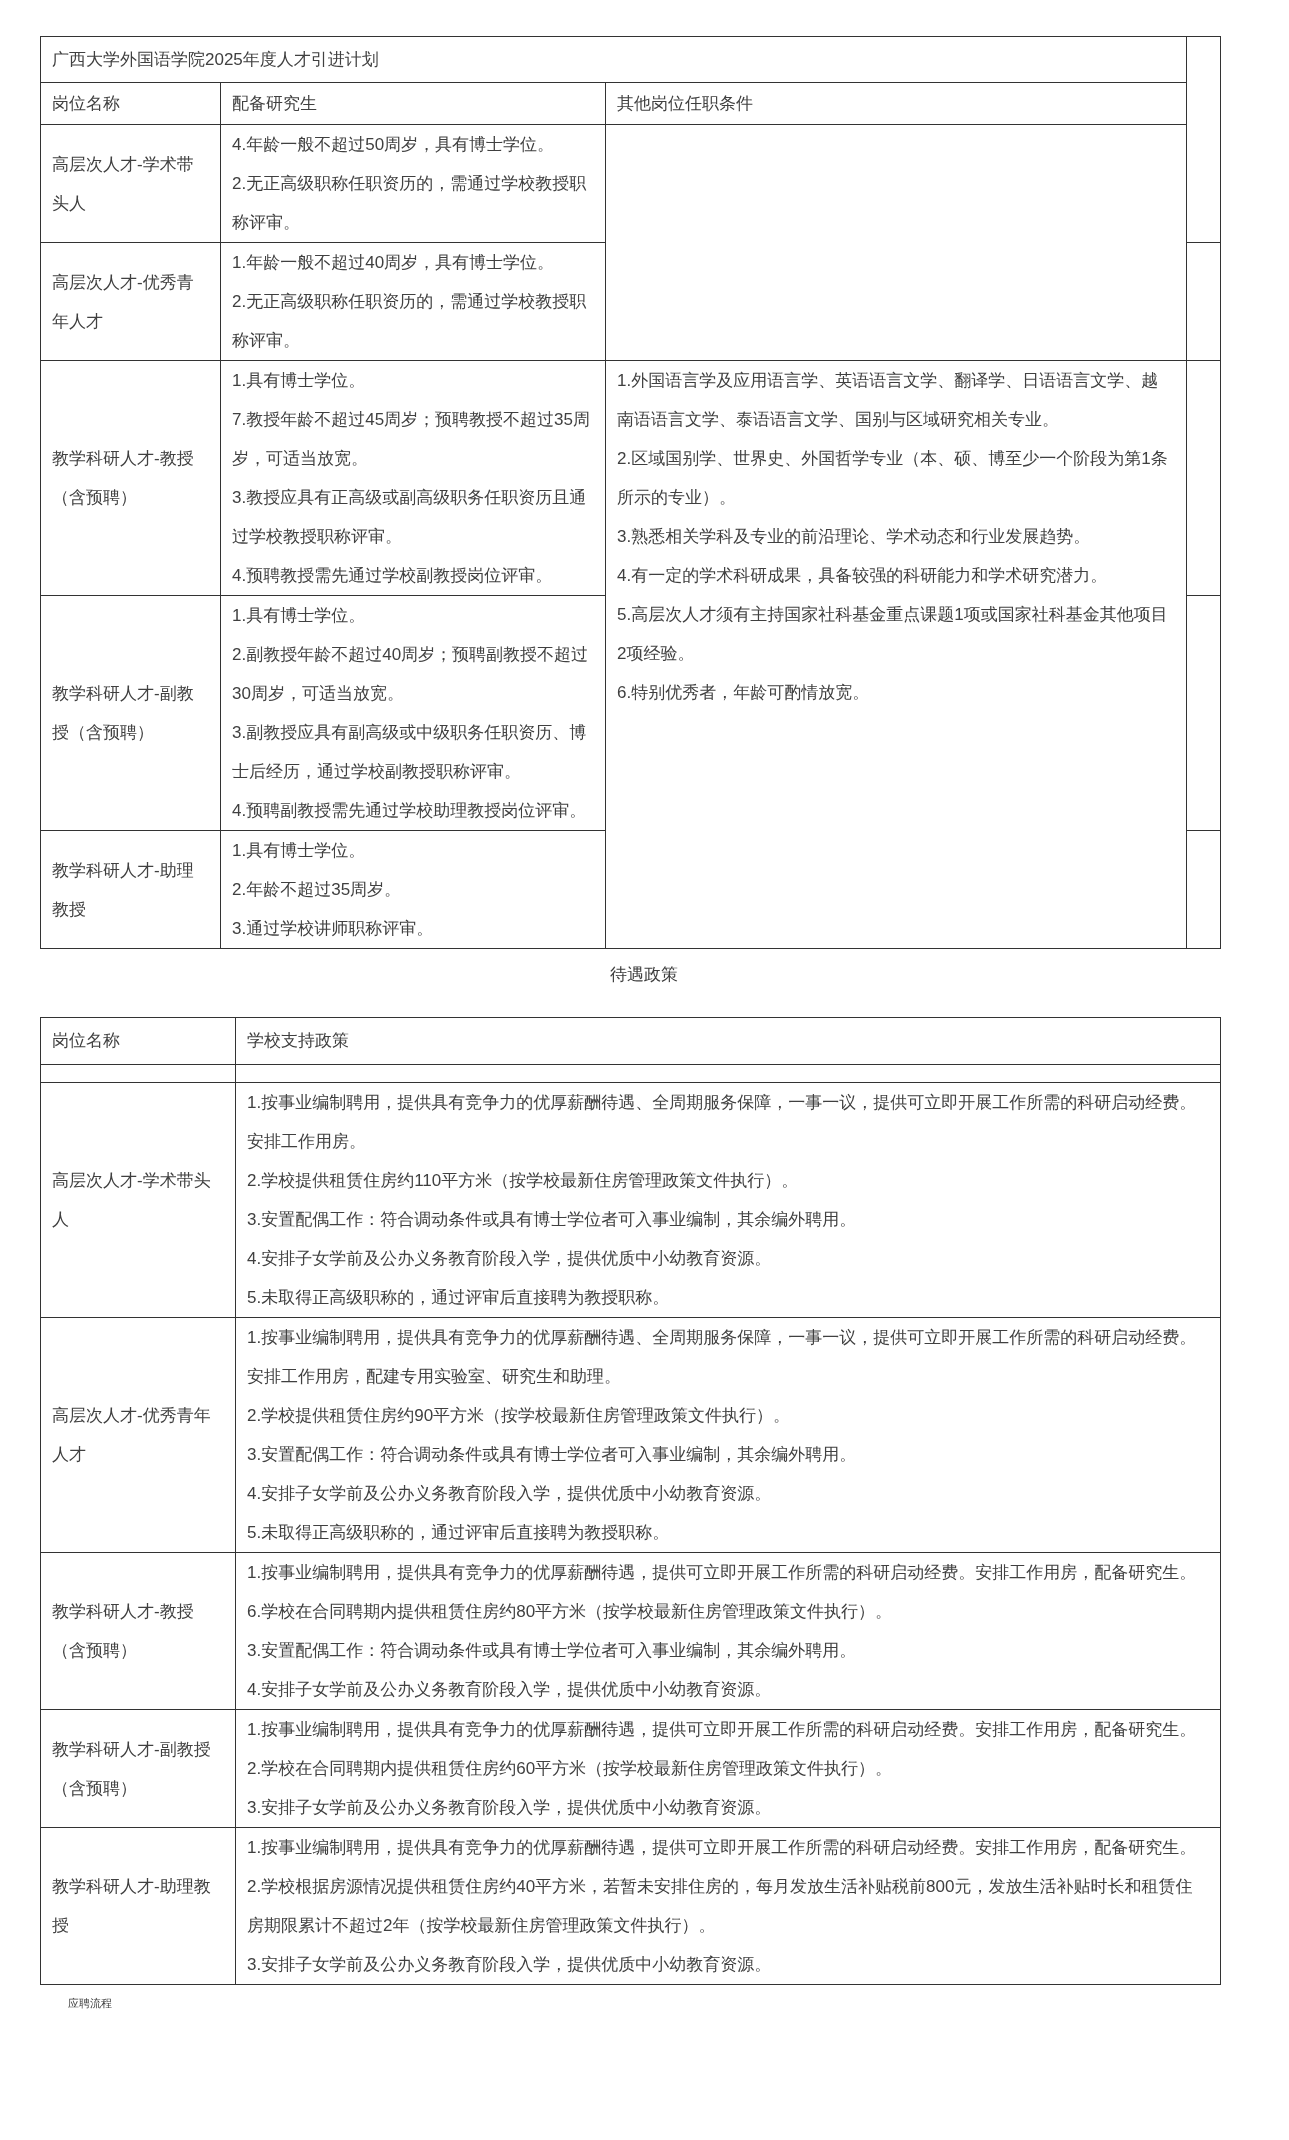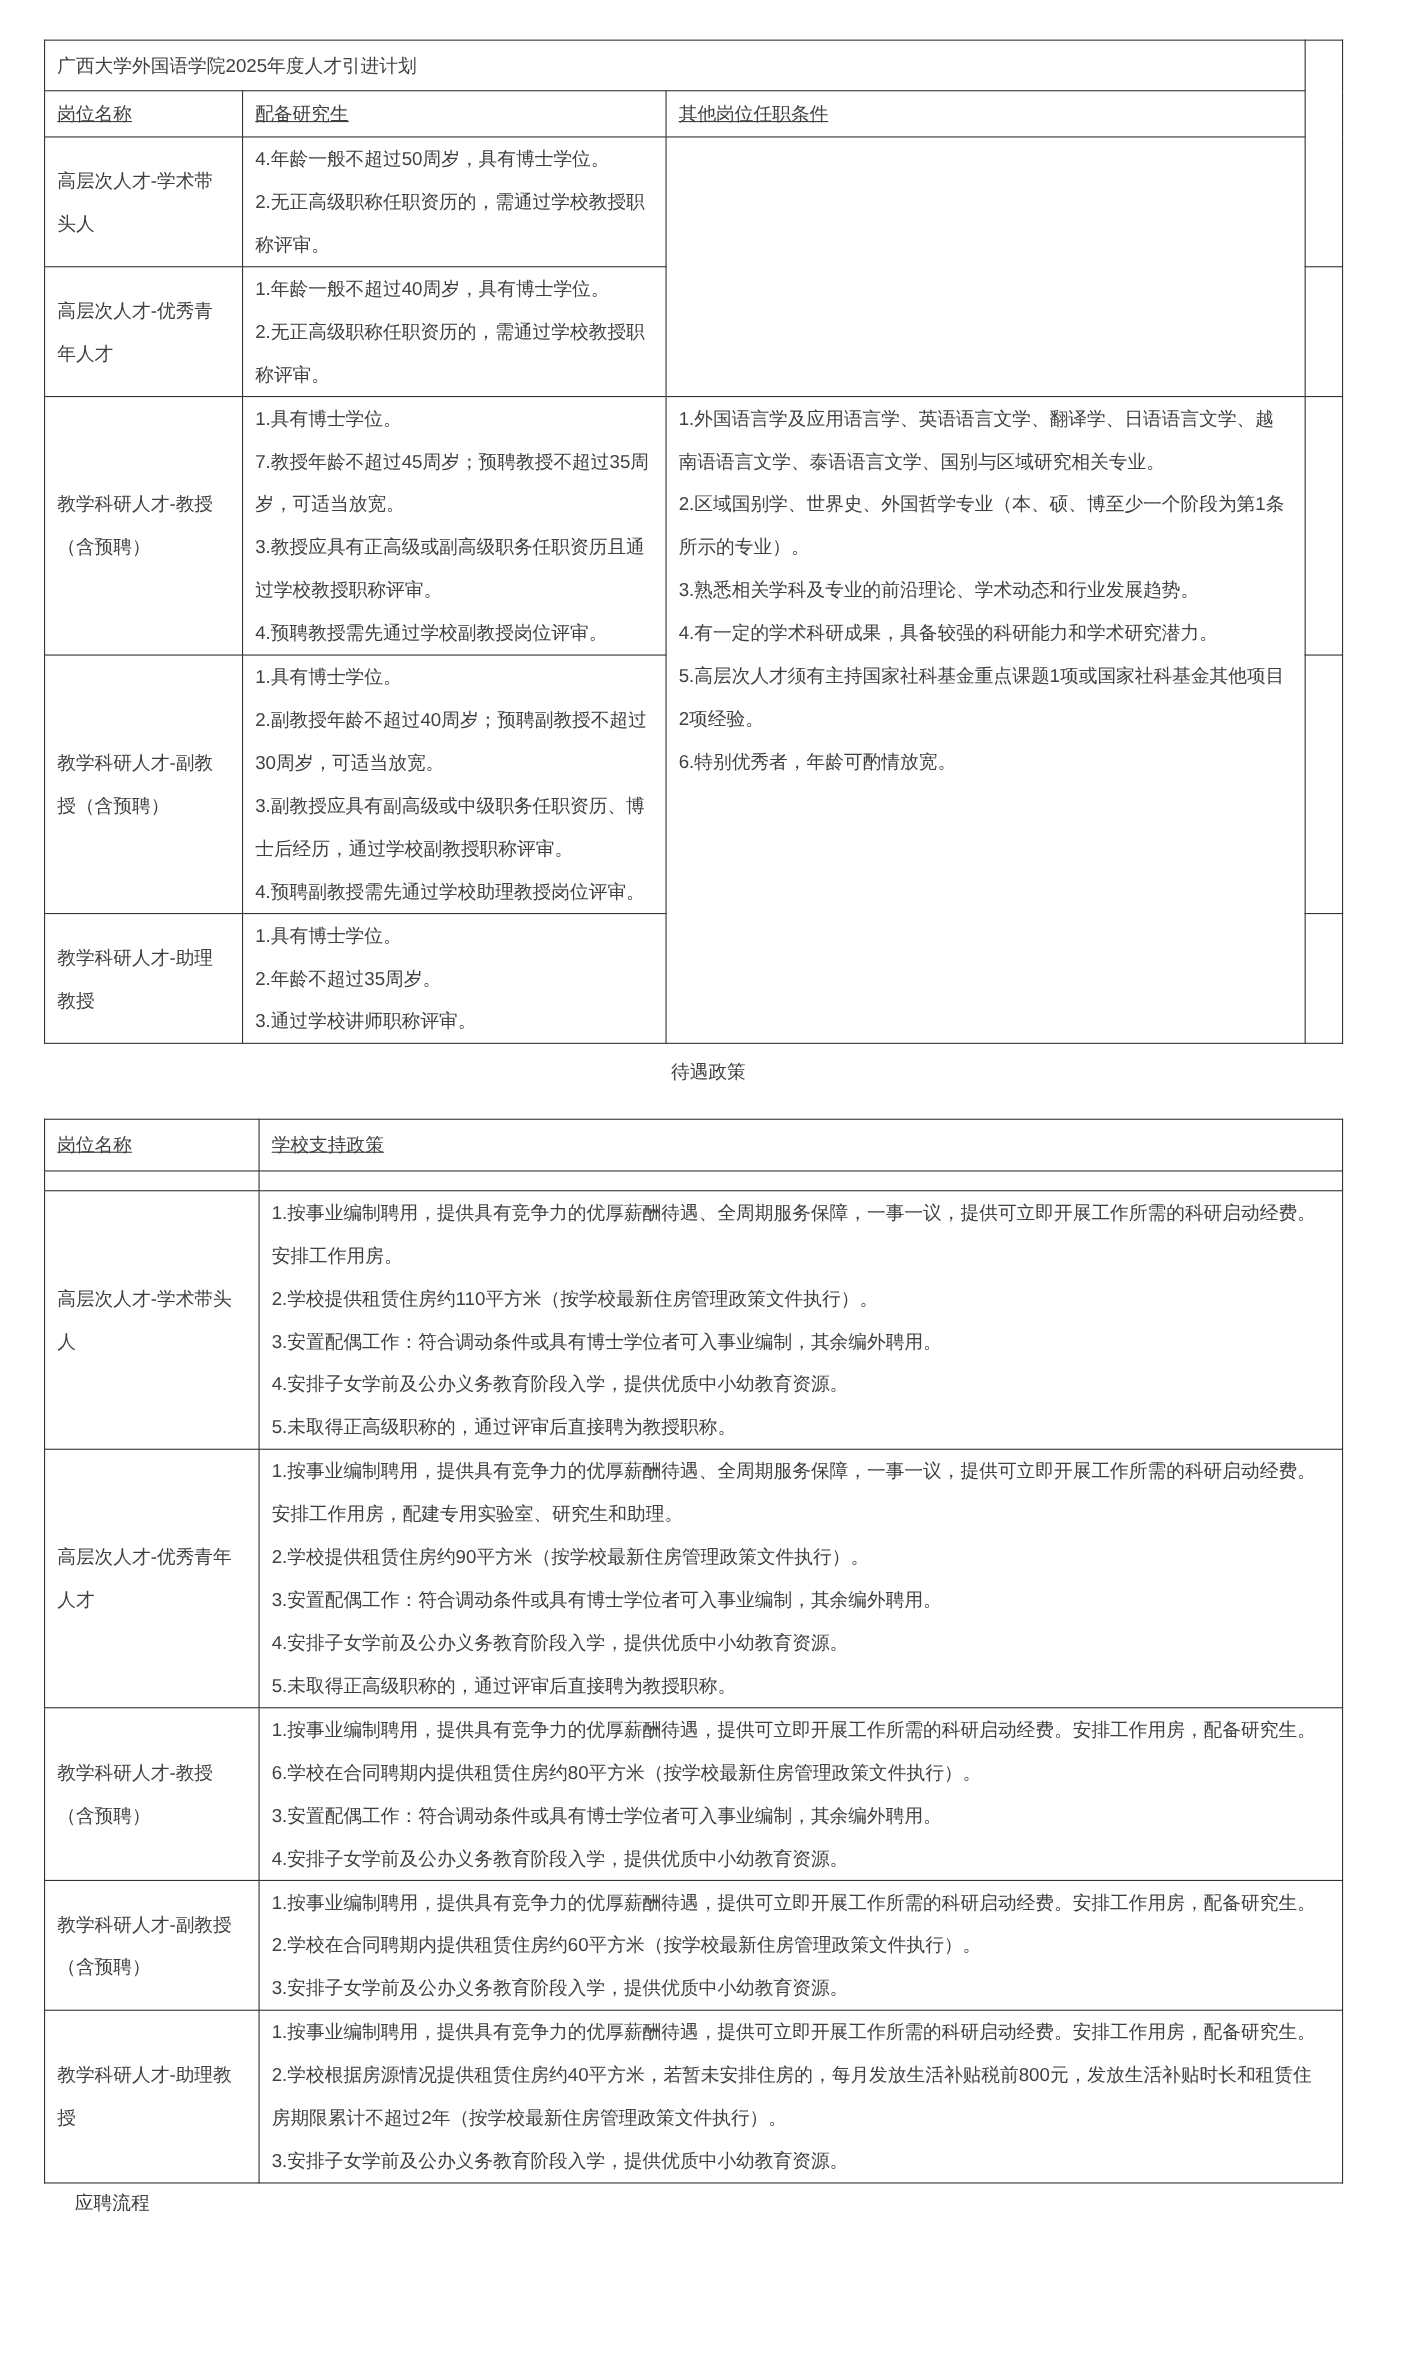--- a/index.html
+++ b/index.html
@@ -29,37 +29,37 @@
     padding: 0 11px;
     font-size: 17px;
     line-height: 39px;
     color: #404040;
     vertical-align: middle;
     word-break: break-all;
     overflow: hidden;
   }
   .t p { margin: 0; }
   .cap-cell { height: 45px; line-height: 45px !important; white-space: nowrap; }
-  .hdr-cell { height: 41px; line-height: 41px !important; white-space: nowrap; text-decoration: underline; }
+  .hdr-cell { height: 41px; line-height: 41px !important; white-space: nowrap; }
   .other-cell { vertical-align: top !important; }
   .narrow-cell { padding: 0 !important; }
   .empty-cell { padding: 0 !important; }
   #plan-table { margin-top: 36px; }
   .mid-label {
     font-size: 17px;
     line-height: 20px;
     margin: 16px 0 0 28px;
     color: #3d3d3d;
     text-align: center;
   }
   #policy-table { margin-top: 32px; }
   #policy-table .hdr-cell { height: 46px; line-height: 46px !important; }
   .thin-row td { height: 18px; padding: 0 11px; }
   .bottom-label {
-    font-size: 17px;
+    font-size: 11px;
     line-height: 20px;
     margin: 8px 0 0 28px;
     color: #3d3d3d;
   }
 </style>
 </head>
 <body>
 
 <div class="content">
 

